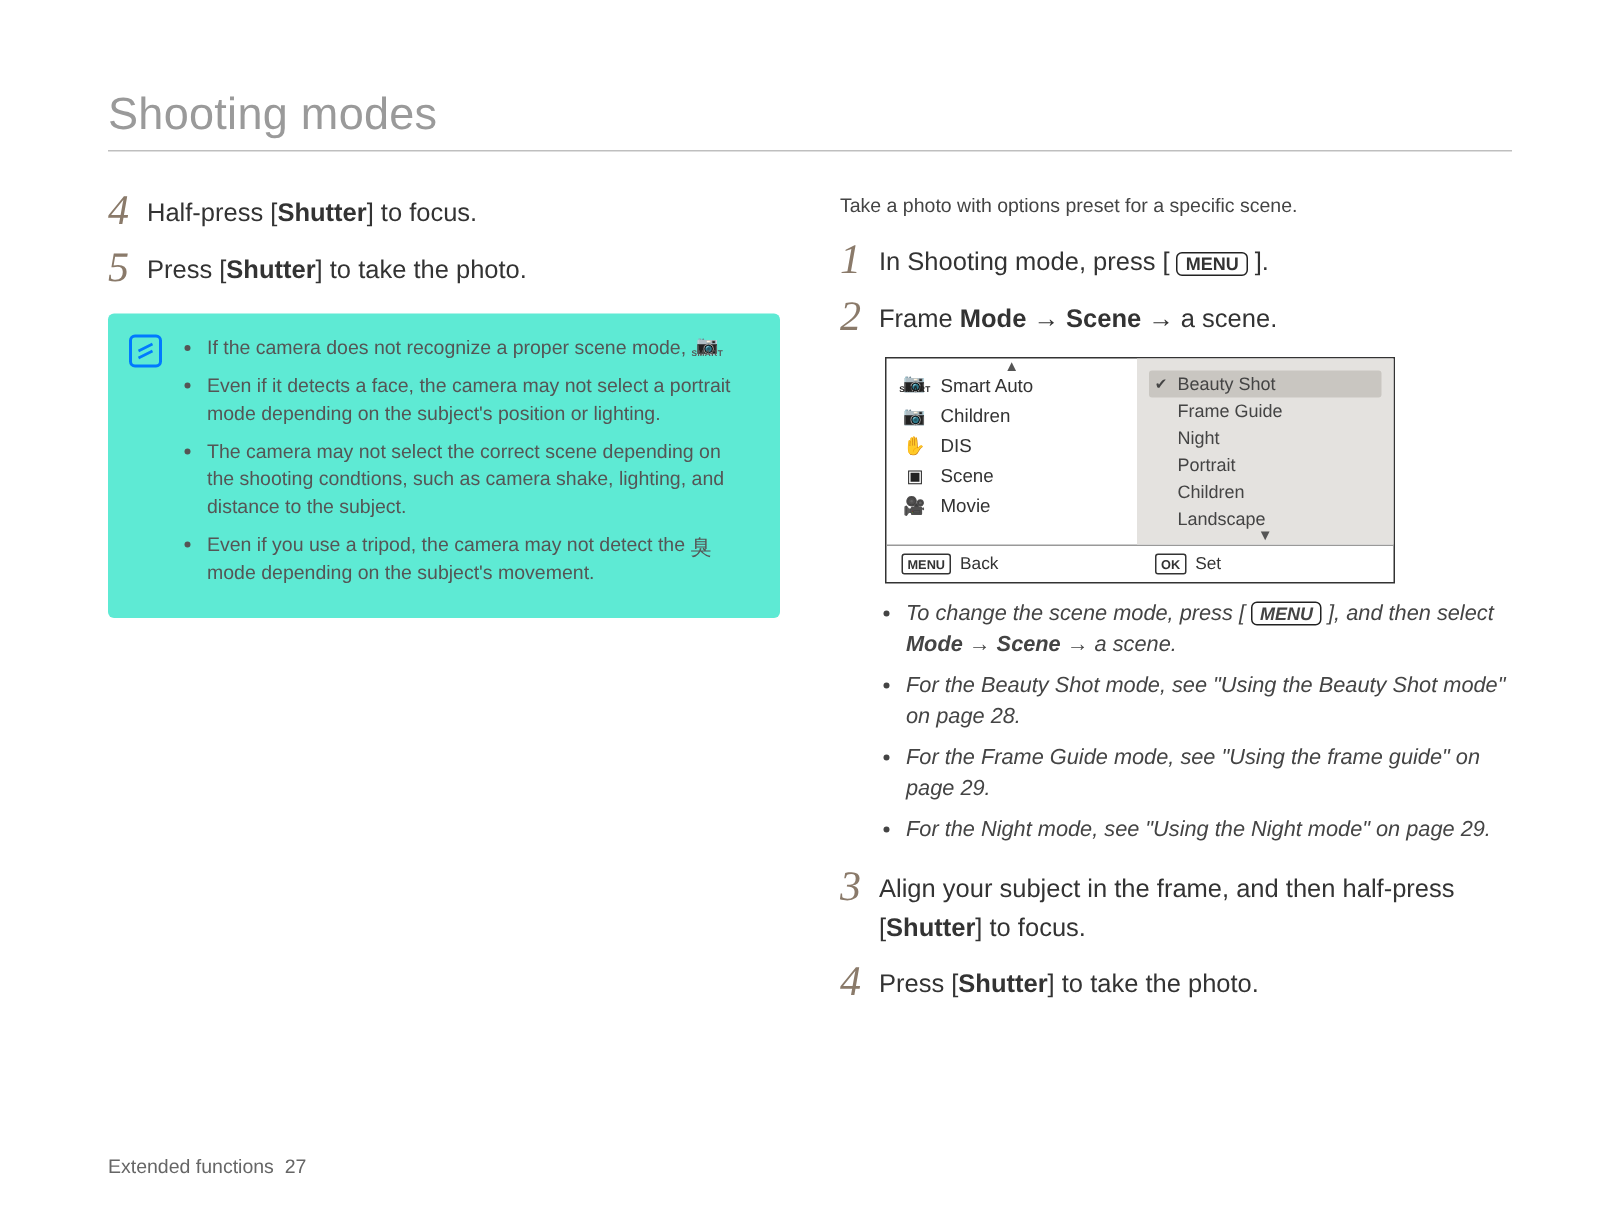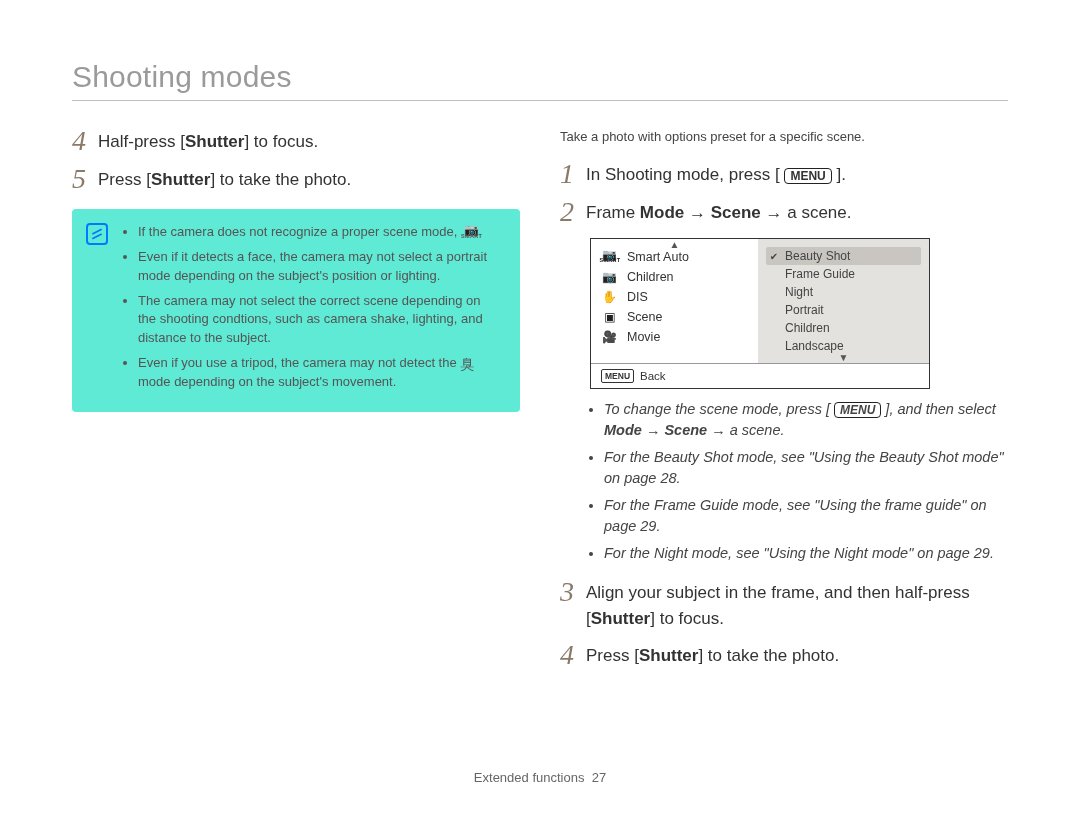--- a/index.html
+++ b/index.html
@@ -186,21 +186,20 @@
   }
   .sub-bullets {
     font-size: 14.5px;
     color: #444;
     padding-left: 44px;
     margin: 4px 0 16px 0;
     line-height: 1.45;
   }
   .sub-bullets li { margin-bottom: 6px; font-style: italic; }
   .footer {
-    text-align: center;
     font-size: 13px;
     color: #666;
     margin-top: auto;
   }
   .smart-icon {
     display: inline-flex;
     flex-direction: column;
     align-items: center;
     vertical-align: middle;
     line-height: 0.7;
@@ -337,20 +336,24 @@
                 <span>Landscape</span>
               </div>
             <span class="down-caret">▼</span>
           </div>
         </div>
         <div class="sc-footer">
           <div>
             <span class="key">MENU</span>
             <span>Back</span>
           </div>
+          <div>
+            <span class="key">OK</span>
+            <span>Set</span>
+          </div>
         </div>
       </div>
 
       <ul class="sub-bullets">
         <li>
           <span>To change the scene mode, press [ </span><span class="menu-btn">MENU</span><span> ], and then select </span><b>Mode → Scene →</b><span> a scene.</span>
         </li>
         <li><span>For the Beauty Shot mode, see "Using the Beauty Shot mode" on page 28.</span></li>
         <li><span>For the Frame Guide mode, see "Using the frame guide" on page 29.</span></li>
         <li><span>For the Night mode, see "Using the Night mode" on page 29.</span></li>

